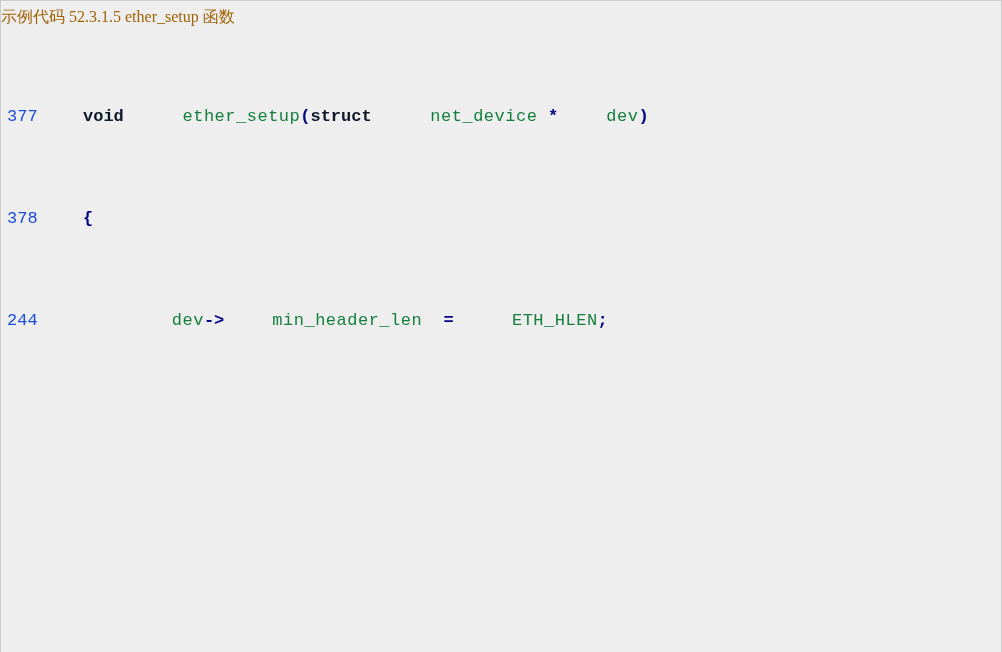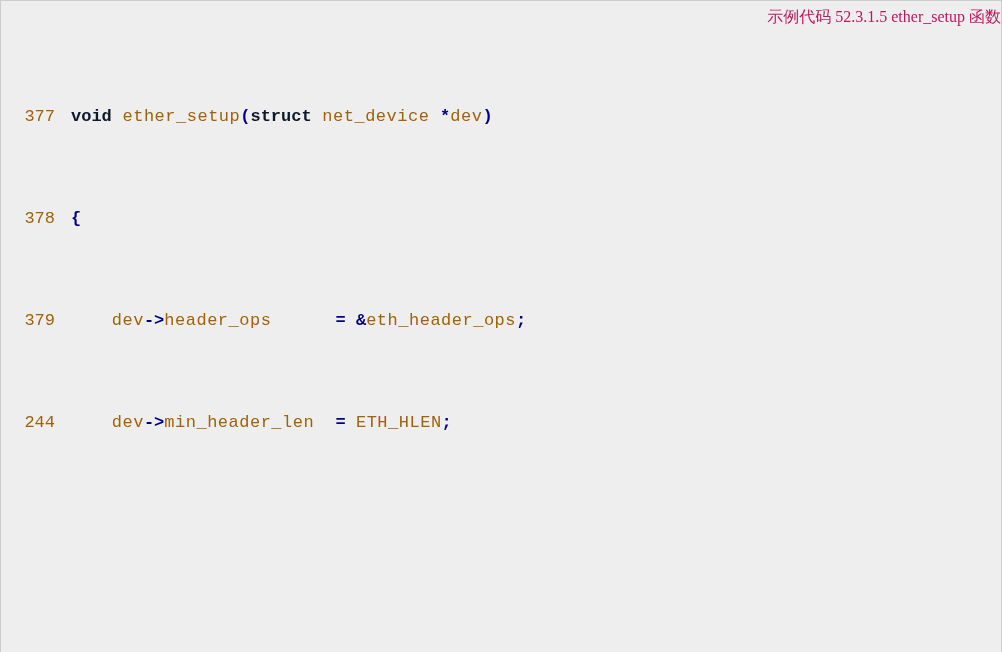--- a/index.html
+++ b/index.html
@@ -12,58 +12,57 @@
     width: 1002px;
   }
   .container {
     box-sizing: border-box;
     border: 1px solid #CCCCCC;
     background: #EEEEEE;
     padding: 6px 0 4px 0;
     position: relative;
   }
   .title {
-    text-align: right;
-    color: #be185d;
+    text-align: left;
+    color: #a16207;
     font-family: "SimSun", "NSimSun", serif;
     font-size: 16px;
     margin-bottom: 4px;
   }
   .code-block {
     white-space: pre;
     line-height: 2.0;
     padding: 0 6px;
   }
   .line {
     display: block;
     margin: 0;
   }
   .ln {
     display: inline-block;
     width: 48px;
-    color: #a16207;
-    text-align: right;
-    margin-right: 16px;
+    color: #1d4ed8;
+    text-align: left;
+    margin-right: 28px;
     vertical-align: top;
   }
   .kw   { color: #0f172a; font-weight: bold; }
-  .id   { color: #a16207; letter-spacing: 0.5px; }
+  .id   { color: #15803d; letter-spacing: 0.5px; padding-left: 48px; }
   .op   { color: #000080; font-weight: bold; }
   .punc { color: #000080; font-weight: bold; }
 </style>
 </head>
 <body>
 
 <div class="container">
   <div class="title">示例代码 52.3.1.5 ether_setup 函数</div>
 
   <div class="code-block">
     <span class="line"><span class="ln">377</span><span class="kw">void</span><span class="id"> ether_setup</span><span class="punc">(</span><span class="kw">struct</span><span class="id"> net_device </span><span class="op">*</span><span class="id">dev</span><span class="punc">)</span></span>
     <span class="line"><span class="ln">378</span><span class="punc">{</span></span>
-    <span class="line"><span class="ln">379</span><span>    </span><span class="id">dev</span><span class="op">-&gt;</span><span class="id">header_ops      </span><span class="op">=</span><span> </span><span class="op">&amp;</span><span class="id">eth_header_ops</span><span class="punc">;</span></span>
     <span class="line"><span class="ln">244</span><span>    </span><span class="id">dev</span><span class="op">-&gt;</span><span class="id">min_header_len  </span><span class="op">=</span><span> </span><span class="id">ETH_HLEN</span><span class="punc">;</span></span>
     
     
     
     
     
     
     
     
     

